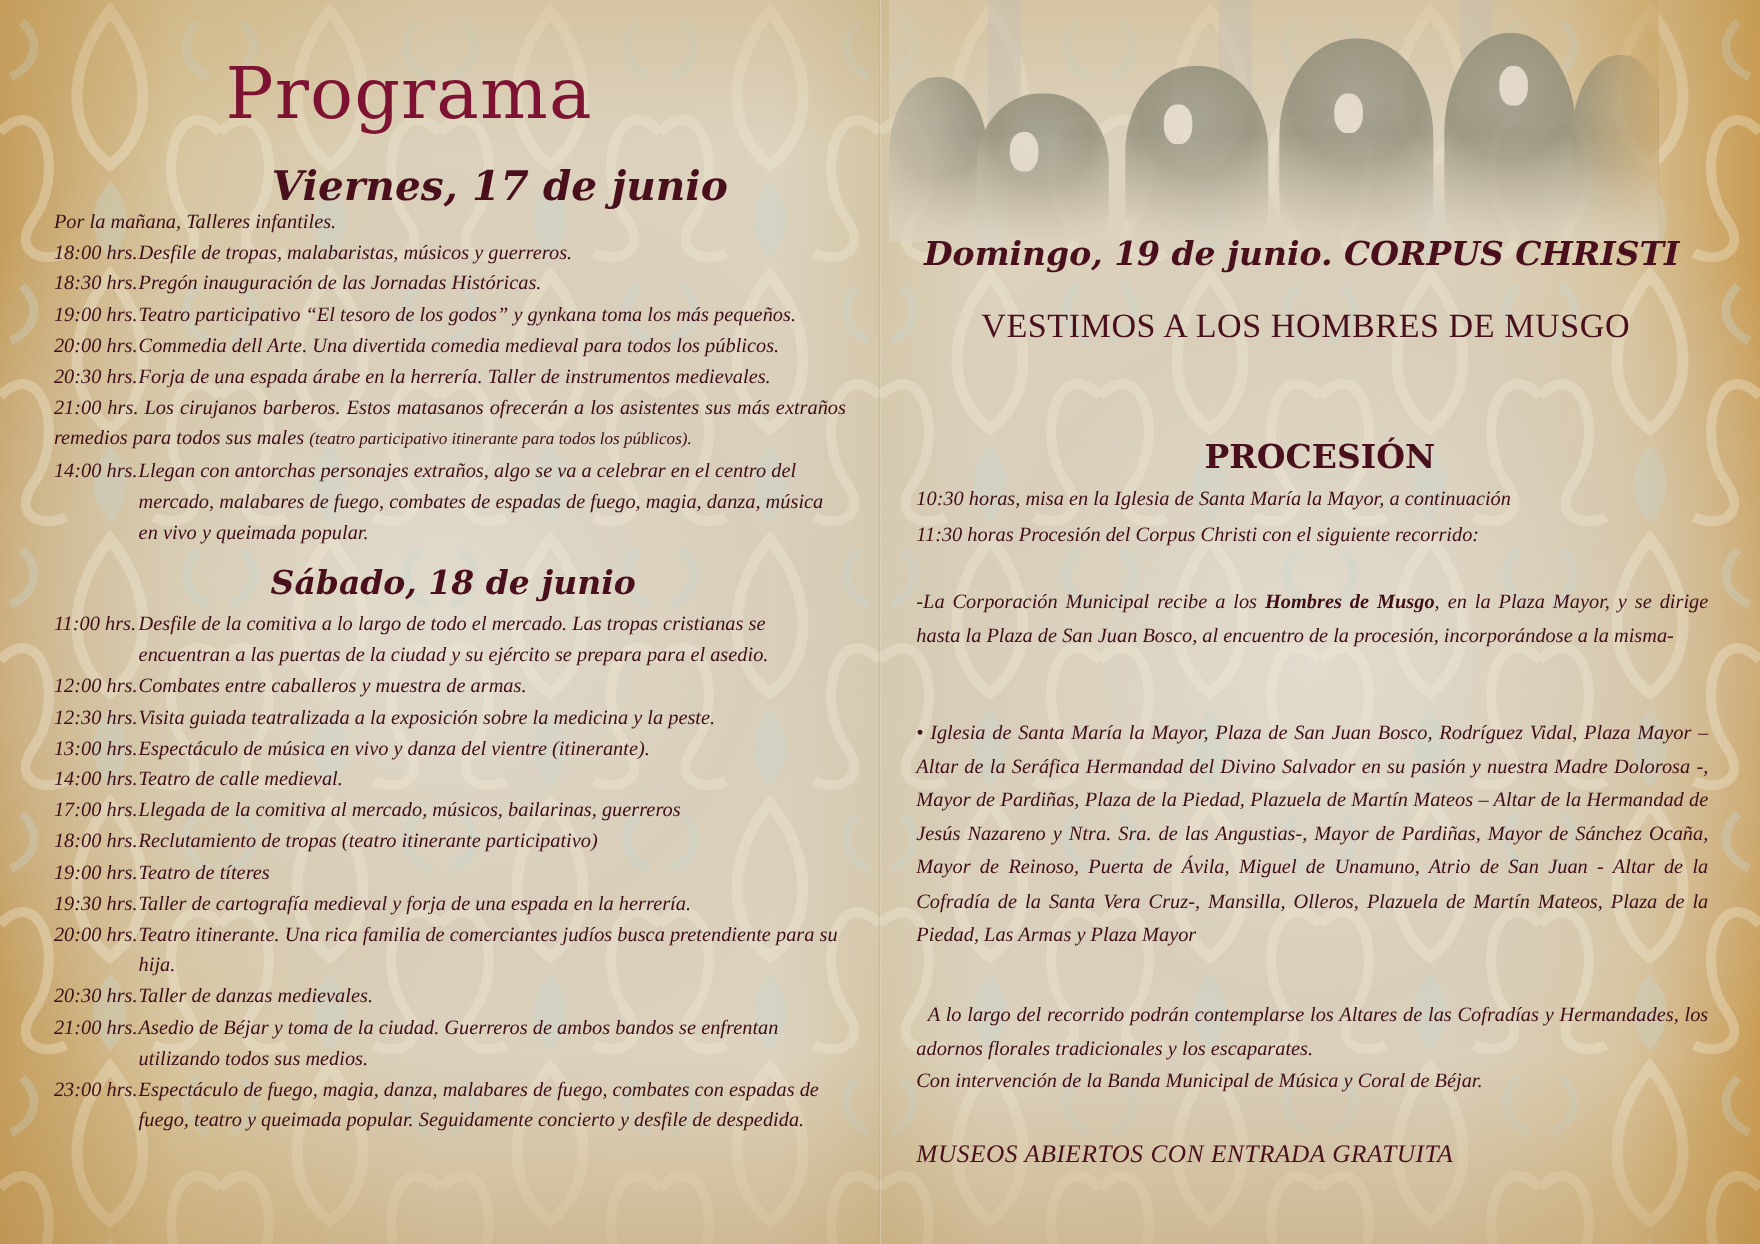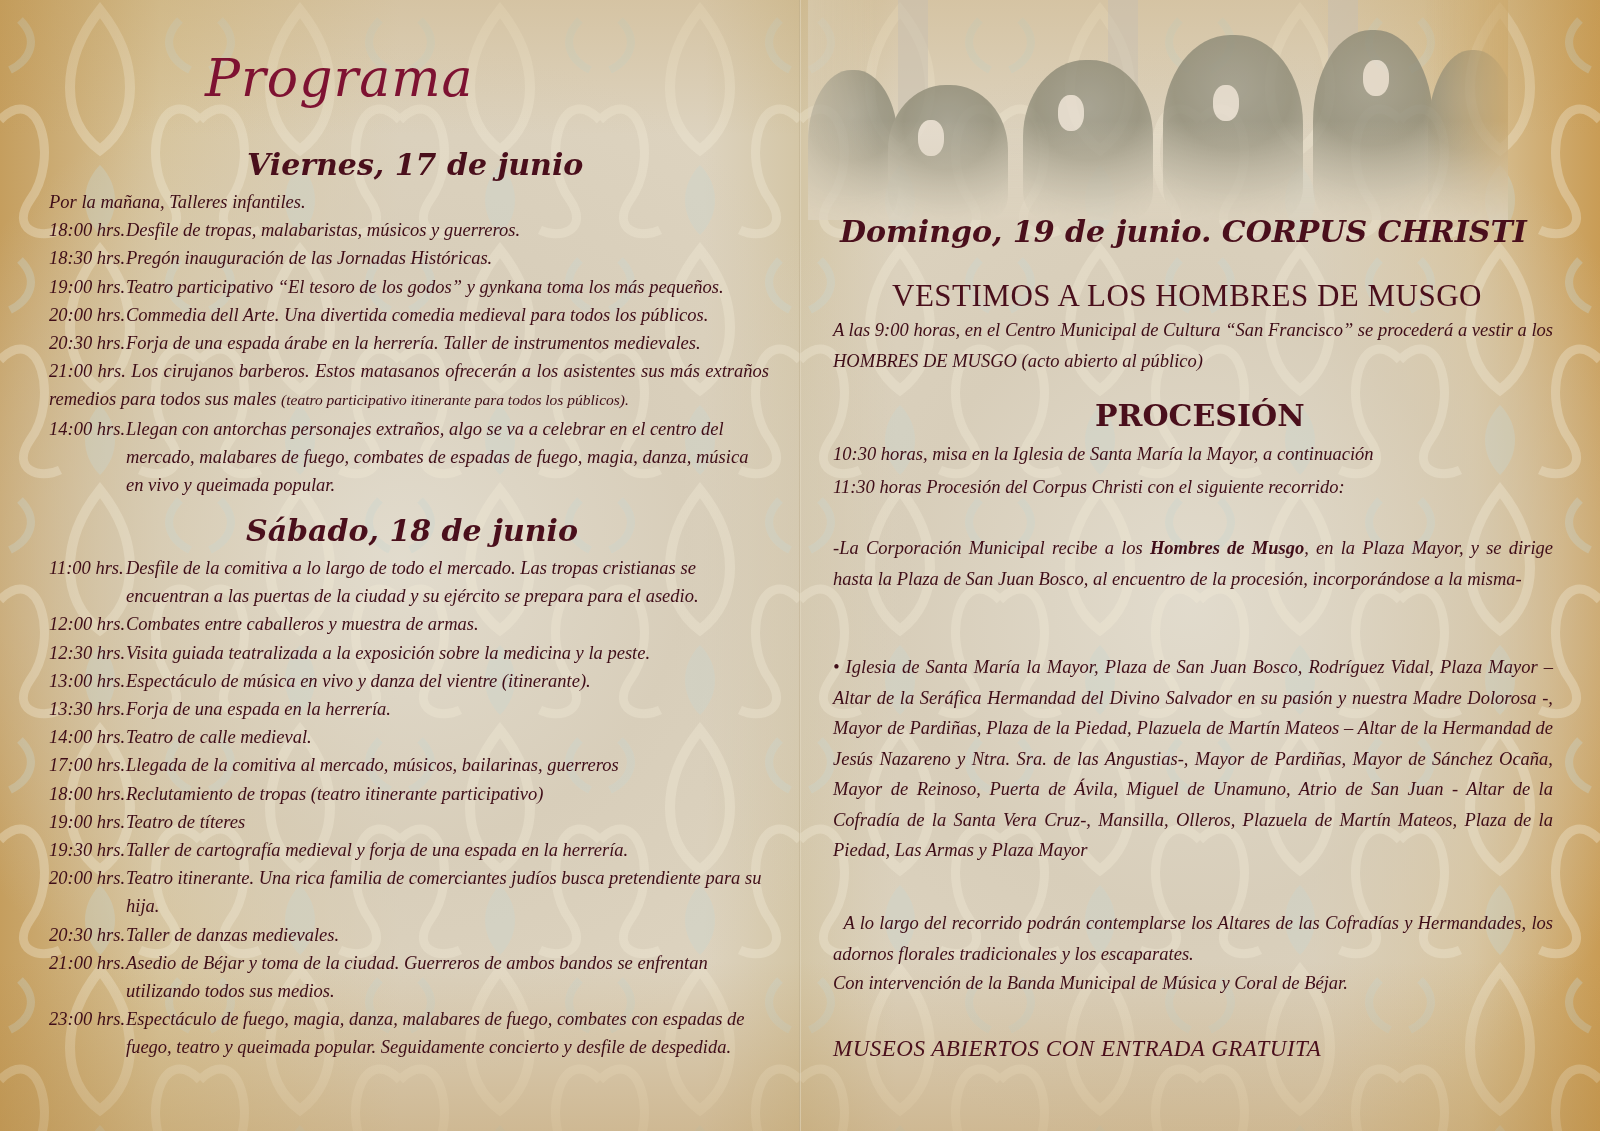--- a/index.html
+++ b/index.html
@@ -41,22 +41,22 @@
     position: absolute; width: 26px; height: 36px; border-radius: 45%;
     background: #e6ddd0;
   }
   .photo .fade {
     position: absolute; inset: 0;
     background: linear-gradient(180deg, rgba(221,211,191,0) 55%, rgba(221,211,191,0.9) 100%),
                 linear-gradient(90deg, rgba(221,211,191,0.6) 0%, rgba(221,211,191,0) 10%, rgba(221,211,191,0) 88%, rgba(205,170,110,0.9) 100%);
   }
   .title {
     position: absolute; left: 205px; top: 48px;
-    font-family: "DejaVu Serif", serif; font-style: italic; font-weight: normal;
-    font-size: 52px; color: #7e1232; letter-spacing: 1px; margin: 0;
+    font-family: "DejaVu Serif", serif; font-weight: normal;
+    font-size: 65px; color: #7e1232; letter-spacing: 1px; margin: 0;
   }
   .day-heading {
     position: absolute; font-family: "DejaVu Serif", serif; font-style: italic; font-weight: bold;
     color: #4a0f1c; margin: 0; white-space: nowrap;
   }
   .body-text {
     font-family: "Liberation Serif", serif; font-style: italic;
     font-size: 18.5px; color: #3f0d18; line-height: 28.2px;
   }
   .left-col { position: absolute; left: 49px; top: 188px; width: 720px; }
@@ -120,21 +120,21 @@
     <div class="face" style="left:250px;top:95px;"></div>
     <div class="face" style="left:405px;top:85px;"></div>
     <div class="face" style="left:555px;top:60px;"></div>
     <div class="fade"></div>
   </div>
 
   <div class="fold"></div>
 
   <h1 class="title">Programa</h1>
 
-  <h2 class="day-heading" style="left:247px;top:147px;font-size:30px;">Viernes, 17 de junio</h2>
+  <h2 class="day-heading" style="left:247px;top:147px;font-size:37px;">Viernes, 17 de junio</h2>
 
   <div class="left-col body-text">
     <p class="intro">Por la mañana, Talleres infantiles.</p>
     <div class="row">
       <span class="time">18:00 hrs.</span>
       <span class="desc">Desfile de tropas, malabaristas, músicos y guerreros.</span>
     </div>
     <div class="row">
       <span class="time">18:30 hrs.</span>
       <span class="desc">Pregón inauguración de las Jornadas Históricas.</span>
@@ -176,24 +176,20 @@
     </div>
     <div class="row">
       <span class="time">12:30 hrs.</span>
       <span class="desc">Visita guiada teatralizada a la exposición sobre la medicina y la peste.</span>
     </div>
     <div class="row">
       <span class="time">13:00 hrs.</span>
       <span class="desc">Espectáculo de música en vivo y danza del vientre (itinerante).</span>
     </div>
     <div class="row">
-      <span class="time">13:30 hrs.</span>
-      <span class="desc">Forja de una espada en la herrería.</span>
-    </div>
-    <div class="row">
       <span class="time">14:00 hrs.</span>
       <span class="desc">Teatro de calle medieval.</span>
     </div>
     <div class="row">
       <span class="time">17:00 hrs.</span>
       <span class="desc">Llegada de la comitiva al mercado, músicos, bailarinas, guerreros</span>
     </div>
     <div class="row">
       <span class="time">18:00 hrs.</span>
       <span class="desc">Reclutamiento de tropas (teatro itinerante participativo)</span>
@@ -220,21 +216,20 @@
     </div>
     <div class="row">
       <span class="time">23:00 hrs.</span>
       <span class="desc">Espectáculo de fuego, magia, danza, malabares de fuego, combates con espadas de fuego, teatro y queimada popular. Seguidamente concierto y desfile de despedida.</span>
     </div>
   </div>
 
   <h2 class="day-heading" style="left:840px;top:214px;font-size:30px;">Domingo, 19 de junio.  CORPUS CHRISTI</h2>
 
   <h3 class="caps-heading right-col" style="top:278px;left:892px;font-size:31px;">VESTIMOS A LOS HOMBRES DE MUSGO</h3>
-  <p class="para body-text right-col rjust" style="top:315px;">A las 9:00 horas,  en el Centro Municipal de Cultura “San Francisco” se procederá a vestir a los HOMBRES DE MUSGO (acto abierto al público)</p>
 
   <h3 class="proc-heading right-col" style="top:398px;left:1095px;font-size:30px;">PROCESIÓN</h3>
 
   <div class="right-col body-text" style="top:438px;line-height:33px;">
     <p class="para">10:30 horas, misa en la Iglesia de Santa María la Mayor, a continuación</p>
     <p class="para">11:30 horas Procesión del Corpus Christi con el siguiente recorrido:</p>
   </div>
 
   <p class="para body-text right-col rjust" style="top:533px;"><span>-La Corporación Municipal recibe a los </span><b class="em">Hombres de Musgo</b><span>, en la Plaza Mayor, y se dirige hasta la Plaza de San Juan Bosco, al encuentro de la procesión, incorporándose a la misma-</span></p>
 

